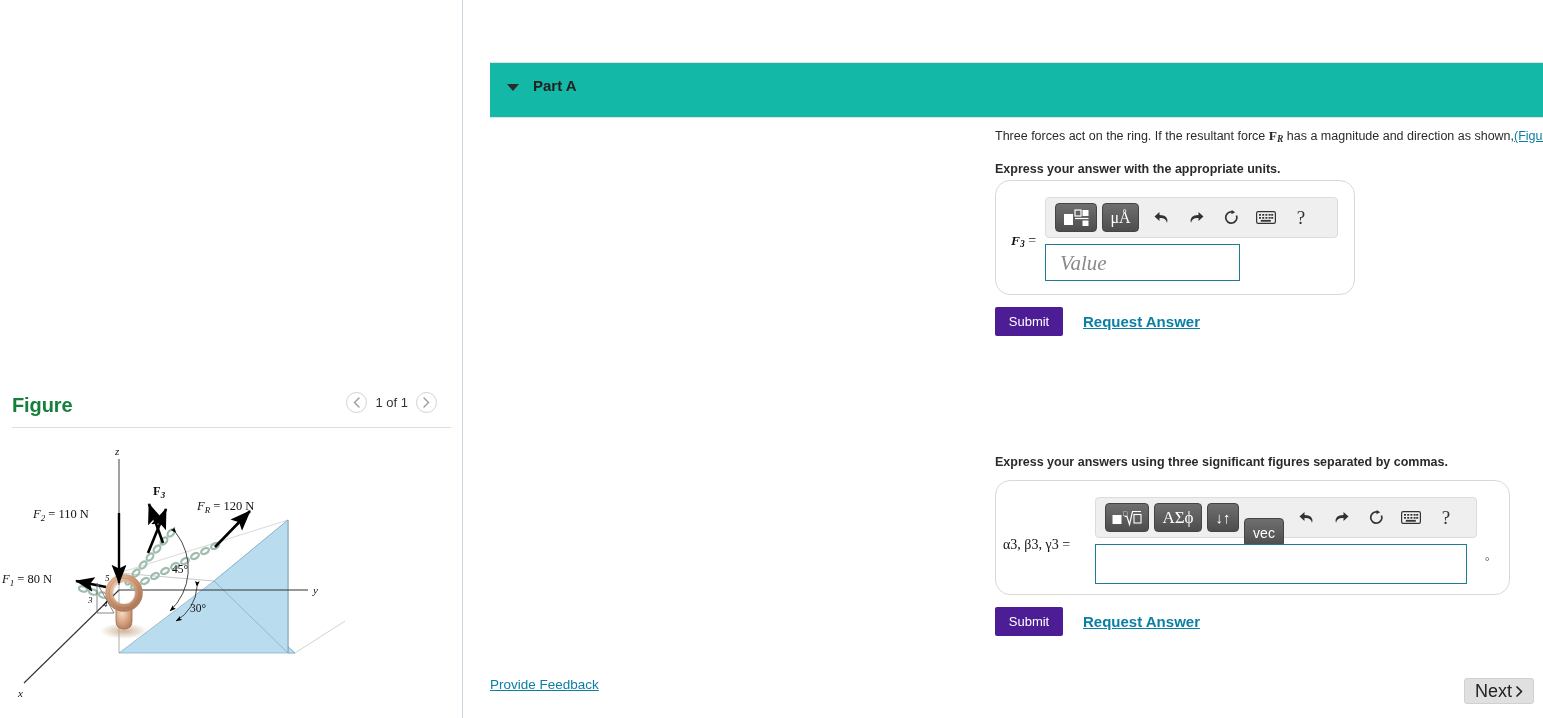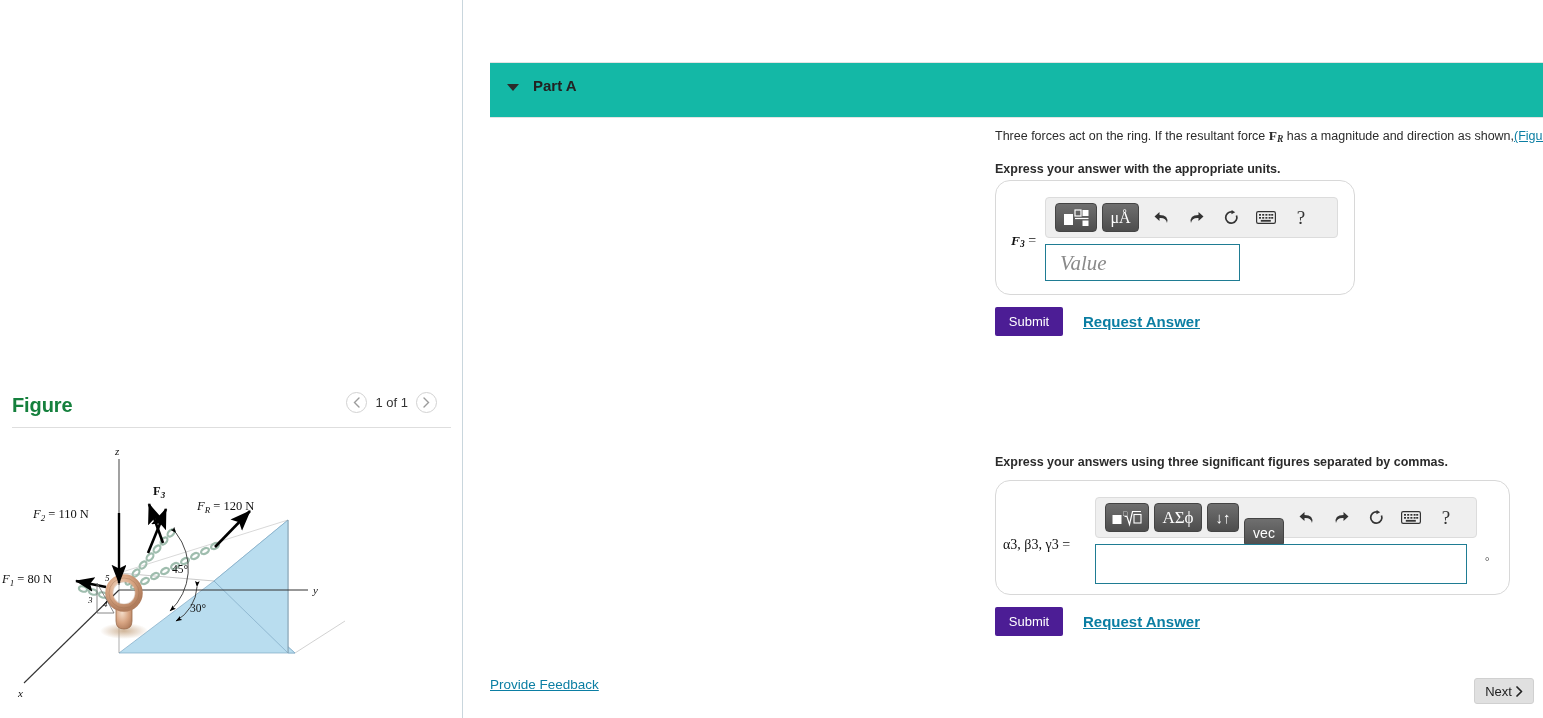--- a/index.html
+++ b/index.html
@@ -254,21 +254,21 @@
   }
   #next-btn {
     position: absolute;
     right: 9px; top: 678px;
     min-width: 60px;
     height: 26px;
     background: #e0e0e0;
     border: 1px solid #d0d0d0;
     border-radius: 3px;
     color: #222;
-    font-size: 13px;
+    font-size: 18px;
     display: flex;
     align-items: center;
     justify-content: center;
     gap: 4px;
     cursor: pointer;
     padding: 0 10px;
     box-sizing: border-box;
   }
   .deg-unit {
     position: absolute;

